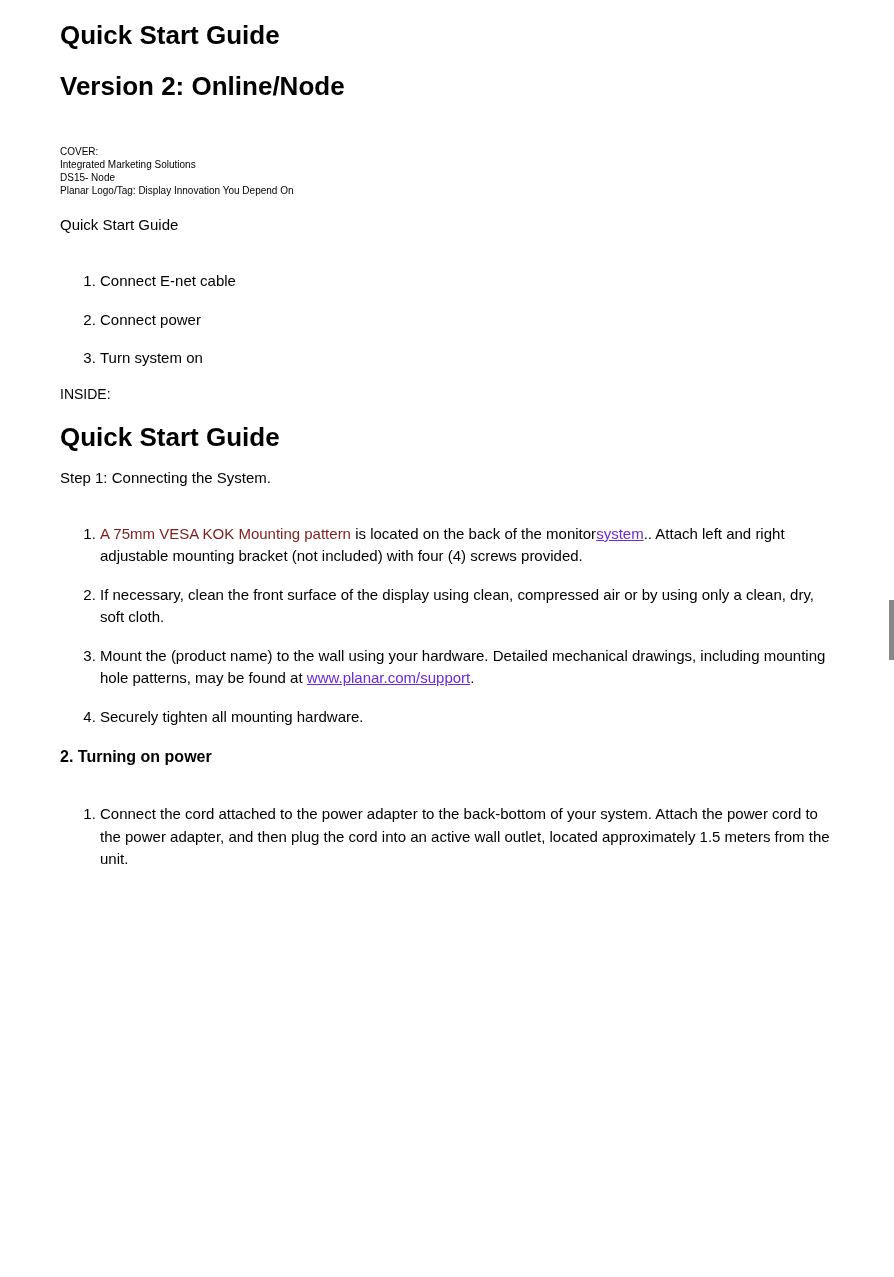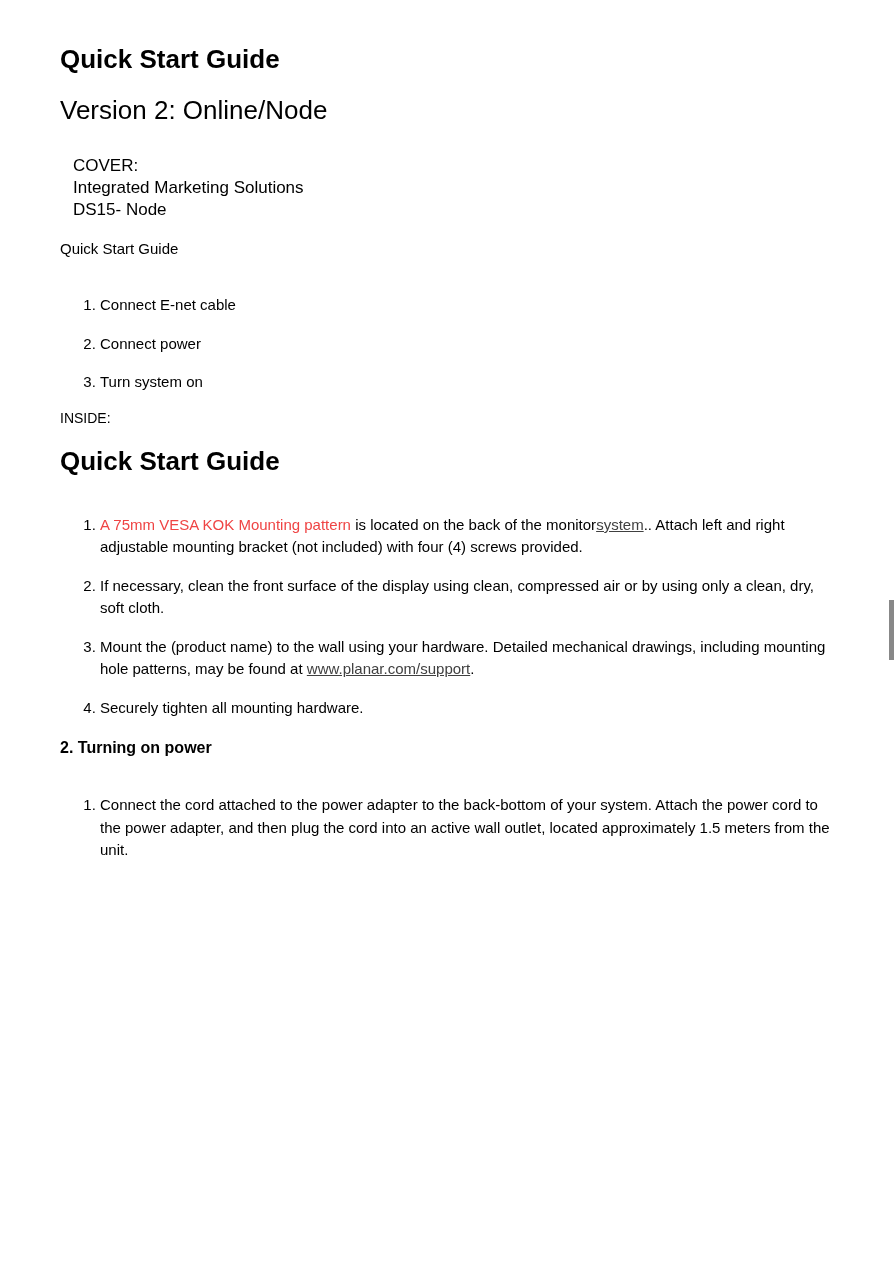--- a/index.html
+++ b/index.html
@@ -11,45 +11,44 @@
     body {
       background: #ffffff;
       font-family: Arial, sans-serif;
       font-size: 15px;
       color: #000000;
       width: 894px;
       min-height: 1277px;
     }
 
     .page-container {
-      padding: 44px 60px 40px 60px;
+      padding: 20px 60px 40px 60px;
       max-width: 894px;
       position: relative;
     }
 
     .main-title {
       font-size: 26px;
       font-weight: bold;
       margin-bottom: 20px;
     }
 
     .version-title {
       font-size: 26px;
-      font-weight: normal;
-      margin-bottom: 30px;
+      font-weight: bold;
+      margin-bottom: 44px;
     }
 
     .cover-section {
       margin-bottom: 20px;
     }
 
     .cover-section p {
       margin-bottom: 2px;
-      font-size: 17px;
-      margin-left: 13px;
+      font-size: 10px;
     }
 
     .quick-start-intro {
       margin-top: 16px;
       margin-bottom: 8px;
       font-size: 15px;
     }
 
     .intro-list {
       margin-left: 40px;
@@ -88,26 +87,26 @@
       margin-top: 37px;
     }
 
     .numbered-list li {
       margin-bottom: 16px;
       font-size: 15px;
       line-height: 1.5;
     }
 
     .red-text {
-      color: #ef4444;
+      color: #7f1d1d;
       text-align: right;
     }
 
     .blue-link {
-      color: #404040;
+      color: #6d28d9;
       text-decoration: underline;
     }
 
     .section-heading-2 {
       font-size: 16px;
       font-weight: bold;
       margin-top: 20px;
       margin-bottom: 24px;
     }
 
@@ -127,34 +126,36 @@
   <div class="sidebar-bar"></div>
 
   <h1 class="main-title">Quick Start Guide</h1>
 
   <h2 class="version-title">Version 2:    Online/Node</h2>
 
   <div class="cover-section">
     <p>COVER:</p>
     <p>Integrated Marketing Solutions</p>
     <p>DS15- Node</p>
+    <p>Planar Logo/Tag:    Display Innovation You Depend On</p>
   </div>
 
   <p class="quick-start-intro">Quick Start Guide</p>
 
   <ol class="intro-list numbered-list">
     <li>Connect E-net cable</li>
     <li>Connect power</li>
     <li>Turn system on</li>
   </ol>
 
   <p class="inside-label">INSIDE:</p>
 
   <h2 class="section-title">Quick Start Guide</h2>
 
+  <p class="step-label">Step 1:    Connecting the System.</p>
 
 
   <ol class="numbered-list">
     <li>
       <span class="red-text">A 75mm VESA KOK Mounting pattern</span><span> is located on the back of the monitor</span><a class="blue-link" href="#">system</a><span>..      Attach left and right adjustable mounting bracket (not included) with four (4) screws provided.</span>
     </li>
     <li>
       <span>If necessary, clean the front surface of the display using clean, compressed air or by using only a clean, dry, soft cloth.</span>
     </li>
     <li>

